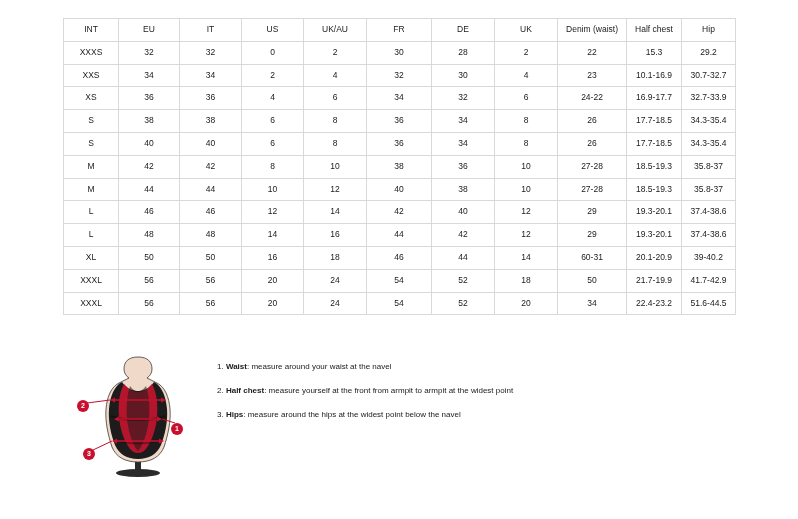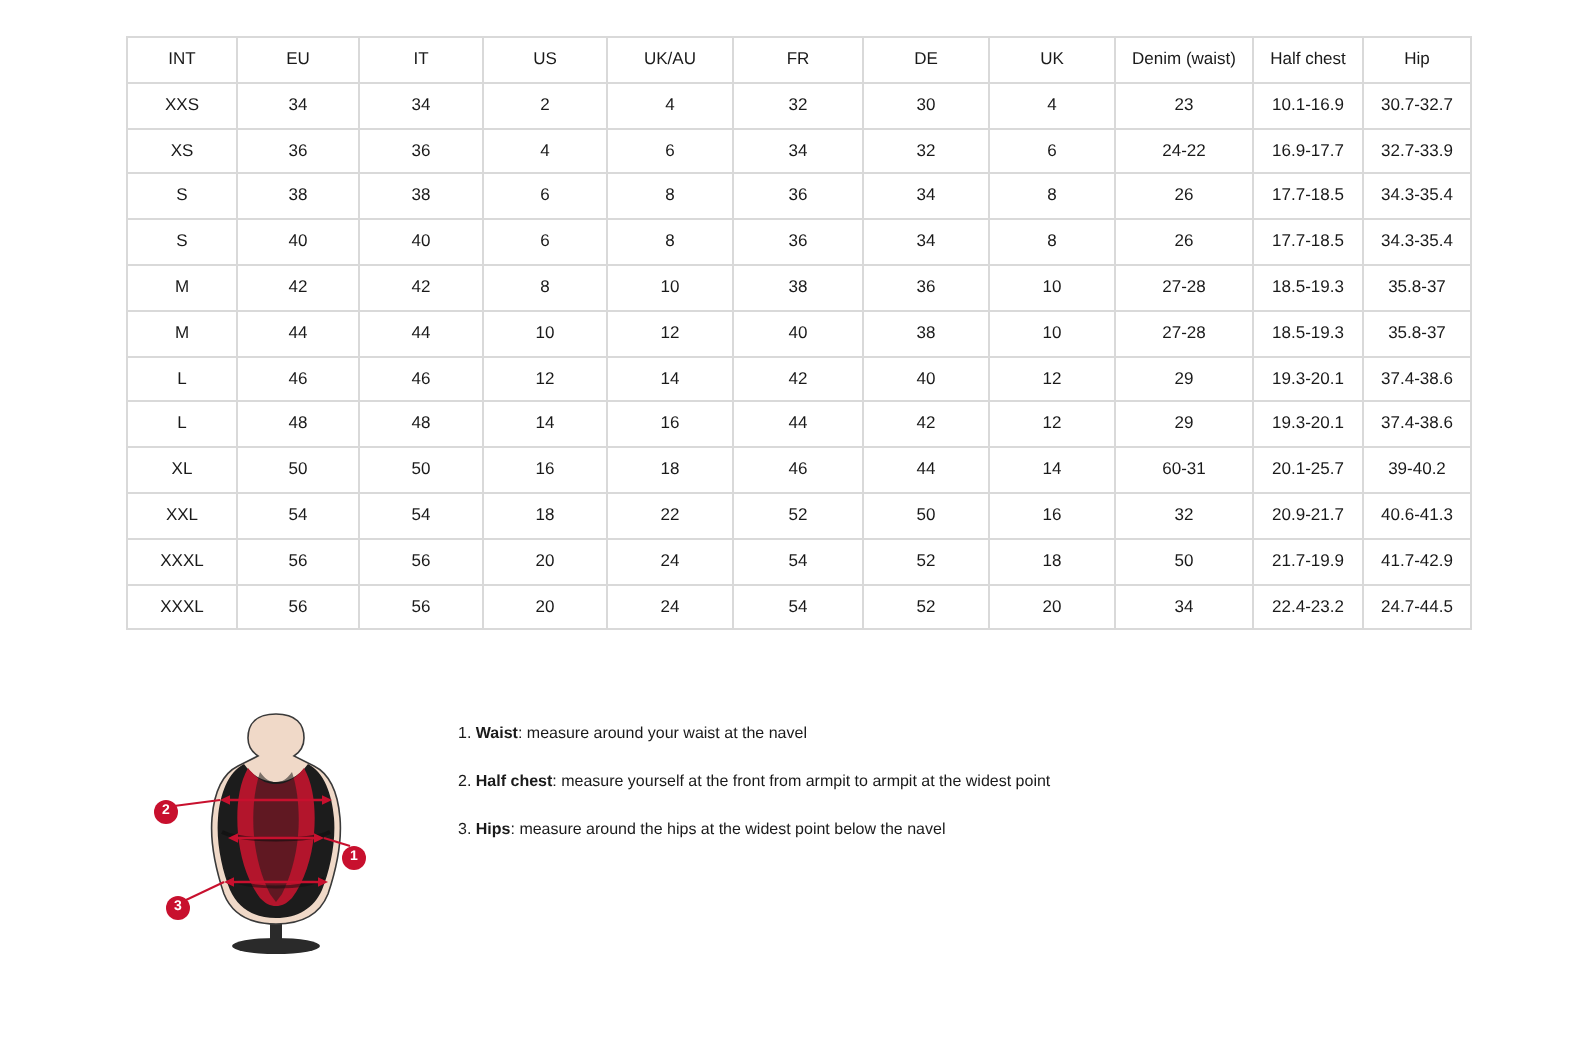--- a/index.html
+++ b/index.html
@@ -84,21 +84,21 @@
   }
   .figure {
     position: relative;
     width: 110px;
     height: 125px;
     margin-left: 20px;
     margin-top: 4px;
     flex: none;
   }
   .notes {
-    margin-left: 36px;
+    margin-left: 24px;
     margin-top: 12px;
   }
   .note {
     font-size: 8px;
     line-height: 12px;
     margin-bottom: 12px;
     color: #1a1a1a;
   }
   .note b { font-weight: bold; }
   
@@ -149,20 +149,33 @@
           <th>FR</th>
           <th>DE</th>
           <th>UK</th>
           <th class="left-align">Denim (waist)</th>
           <th class="left-align">Half chest</th>
           <th class="left-align">Hip</th>
         </tr>
       </thead>
       <tbody>
         <tr>
+          <td>XXXS</td>
+          <td>32</td>
+          <td>32</td>
+          <td>0</td>
+          <td>2</td>
+          <td>30</td>
+          <td>28</td>
+          <td>2</td>
+          <td>22</td>
+          <td class="left-align">15.3</td>
+          <td class="left-align">29.2</td>
+        </tr>
+        <tr>
           <td>XXS</td>
           <td>34</td>
           <td>34</td>
           <td>2</td>
           <td>4</td>
           <td>32</td>
           <td>30</td>
           <td>4</td>
           <td>23</td>
           <td class="left-align">10.1-16.9</td>
@@ -262,35 +275,22 @@
         <tr>
           <td>XL</td>
           <td>50</td>
           <td>50</td>
           <td>16</td>
           <td>18</td>
           <td>46</td>
           <td>44</td>
           <td>14</td>
           <td>60-31</td>
-          <td class="left-align">20.1-25.7</td>
+          <td class="left-align">20.1-20.9</td>
           <td class="left-align">39-40.2</td>
-        </tr>
-        <tr>
-          <td>XXL</td>
-          <td>54</td>
-          <td>54</td>
-          <td>18</td>
-          <td>22</td>
-          <td>52</td>
-          <td>50</td>
-          <td>16</td>
-          <td>32</td>
-          <td class="left-align">20.9-21.7</td>
-          <td class="left-align">40.6-41.3</td>
         </tr>
         <tr>
           <td>XXXL</td>
           <td>56</td>
           <td>56</td>
           <td>20</td>
           <td>24</td>
           <td>54</td>
           <td>52</td>
           <td>18</td>
@@ -302,21 +302,21 @@
           <td>XXXL</td>
           <td>56</td>
           <td>56</td>
           <td>20</td>
           <td>24</td>
           <td>54</td>
           <td>52</td>
           <td>20</td>
           <td>34</td>
           <td class="left-align">22.4-23.2</td>
-          <td class="left-align">24.7-44.5</td>
+          <td class="left-align">51.6-44.5</td>
         </tr>
       </tbody>
     </table>
   </div>
 
   <div class="measure">
 
     <div class="measure-body">
 
       <div class="figure">

